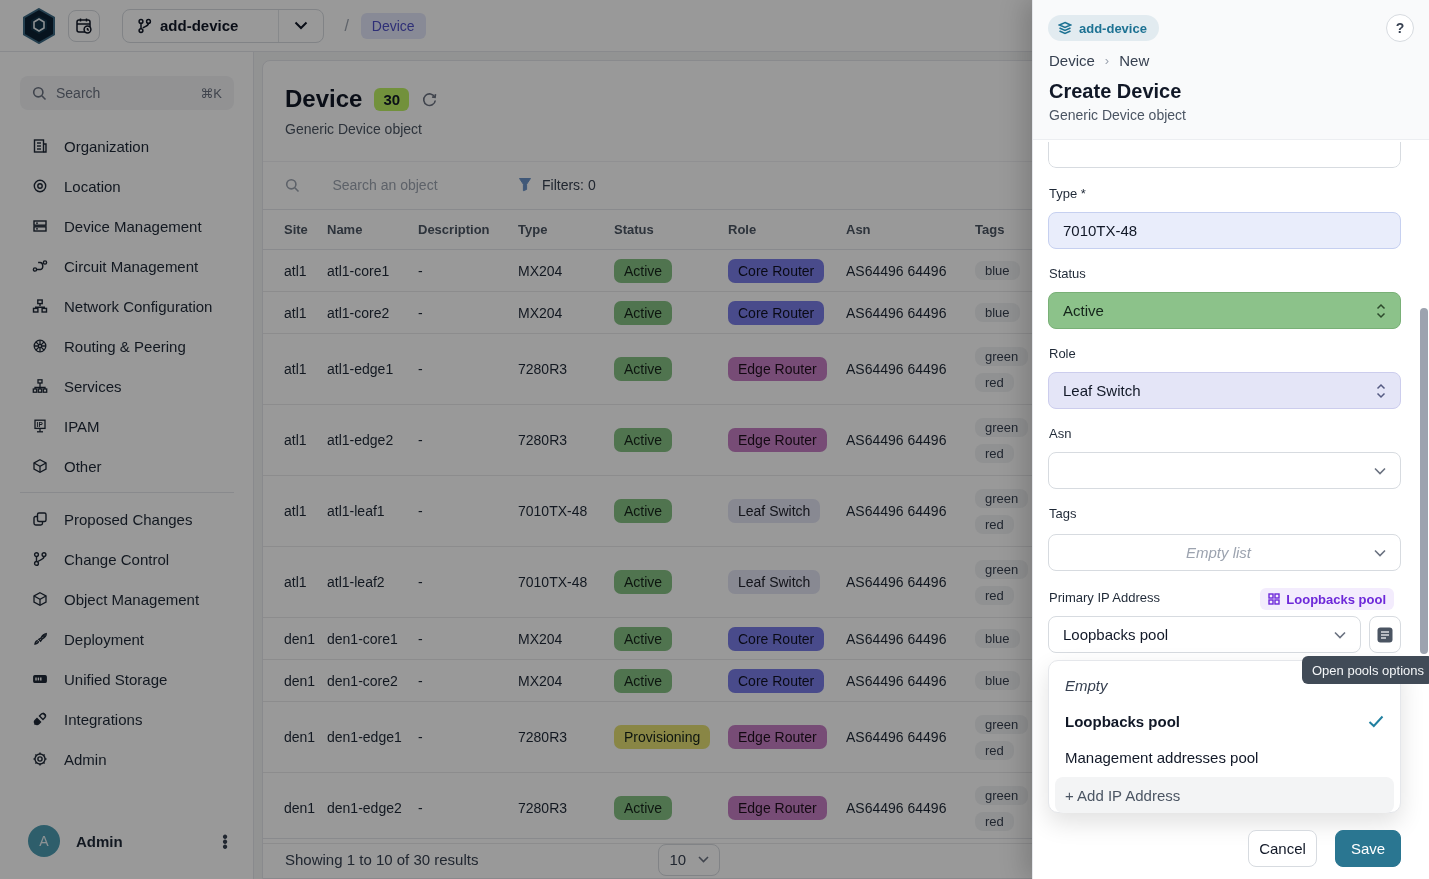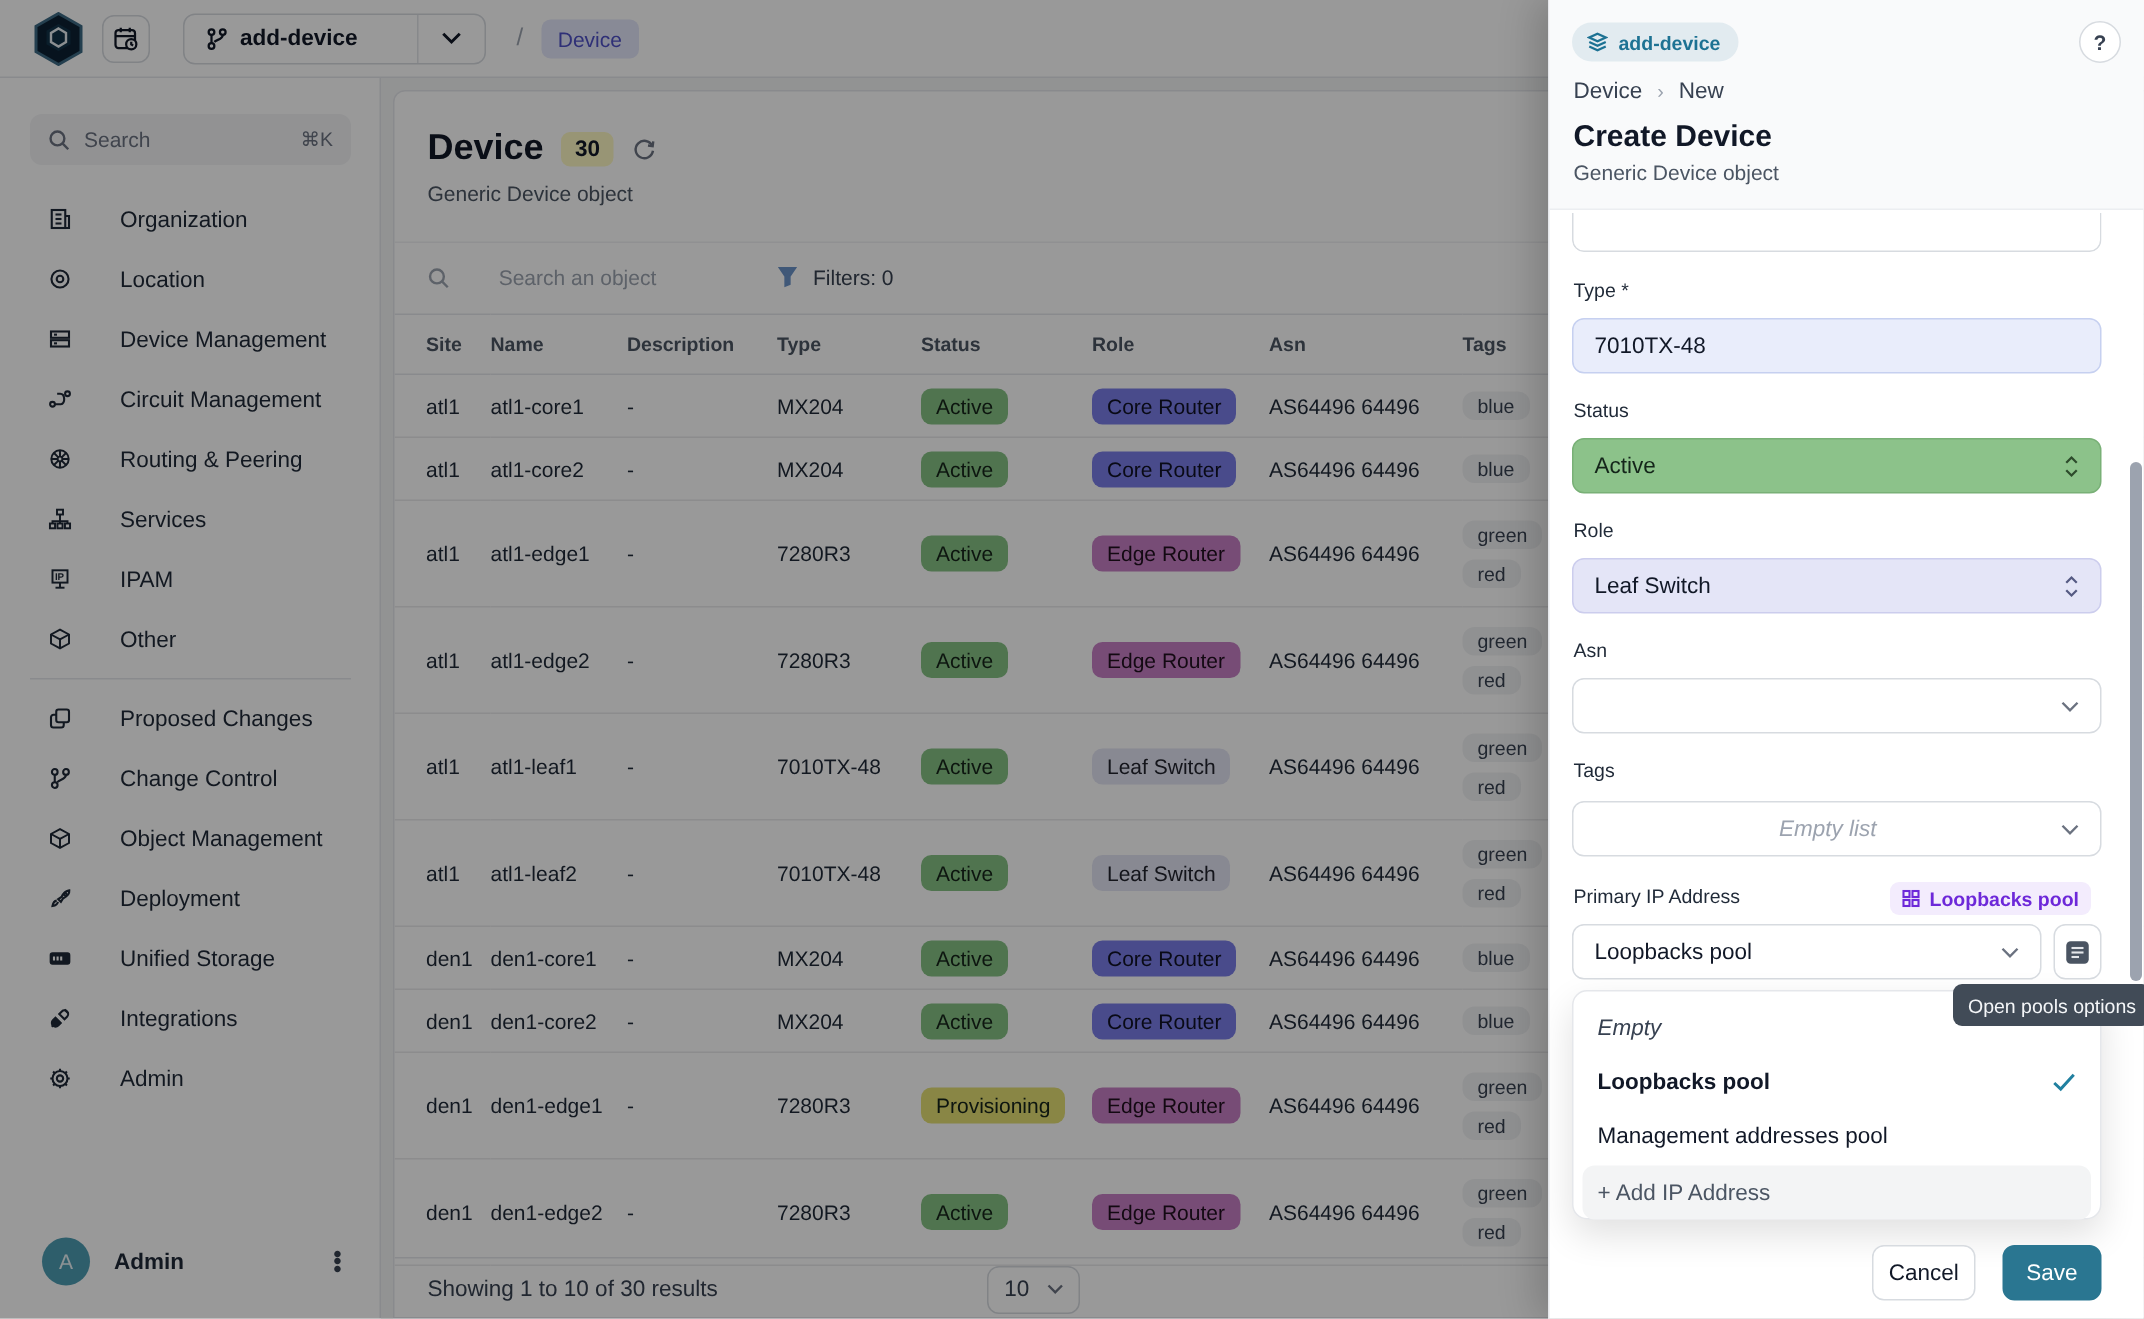--- a/index.html
+++ b/index.html
@@ -23,38 +23,38 @@
     padding:5px 11px; border-radius:6px; }
 
   
   .sidebar { position:absolute; left:0; top:52px; width:254px; height:827px; background:#fff;
     border-right:1px solid #e5e7eb; }
   .search-box { position:absolute; left:20px; top:24px; width:214px; height:34px; background:#f3f4f6;
     border-radius:8px; display:flex; align-items:center; padding:0 12px; gap:9px; color:#6b7280; }
   .search-box .lbl { font-size:14px; flex:1; }
   .search-box .kbd { font-size:13px; color:#6b7280; }
   .nav { position:absolute; left:0; top:74px; width:254px; }
-  .nav-item { height:40px; display:flex; align-items:center; gap:32px; padding-left:32px;
+  .nav-item { height:40px; display:flex; align-items:center; gap:16px; padding-left:32px;
     font-size:15px; color:#1f2937; cursor:pointer; }
   .nav-item svg { flex:0 0 auto; }
   .nav-div { height:1px; background:#e5e7eb; margin:6px 20px; }
   .user-row { position:absolute; left:0; bottom:14px; width:254px; height:48px;
     display:flex; align-items:center; padding:0 20px 0 28px; }
   .avatar { width:32px; height:32px; border-radius:50%; background:#4e9db3; color:#eaf4f7;
     display:flex; align-items:center; justify-content:center; font-size:14px; }
   .user-name { font-size:15px; font-weight:600; margin-left:16px; flex:1; }
   .kebab { color:#374151; font-size:16px; letter-spacing:0; line-height:5px; text-align:center; width:18px; }
 
   
   .card { position:absolute; left:262px; top:60px; width:1168px; height:819px; background:#fff;
     border:1px solid #e5e7eb; border-radius:8px 0 0 0; overflow:hidden; }
   .card-head { padding:24px 0 0 22px; }
   .title-row { display:flex; align-items:center; gap:12px; }
   .page-title { font-size:24px; font-weight:700; color:#111827; }
-  .count-badge { background:#fef9c3; border-radius:6px; font-size:15px; font-weight:600;
+  .count-badge { background:#bef264; border-radius:6px; font-size:15px; font-weight:600;
     padding:3px 9px; color:#111827; }
   .subtitle { font-size:14px; color:#4b5563; margin-top:8px; }
   .toolbar { position:absolute; left:0; top:100px; width:1168px; height:47px;
     border-top:1px solid #f0f1f3; display:flex; align-items:center; padding-left:22px; }
   .toolbar .ph { font-size:14px; color:#9ca3af; margin-left:10px; width:150px;text-align:center; }
   .filters { display:flex; align-items:flex-start; gap:10px; margin-left:58px; font-size:14px; color:#374151; }
 
   table.grid { position:absolute; left:0; top:148px; width:1168px; border-collapse:collapse; }
   table.grid th { font-size:13px; font-weight:600; color:#4b5563; text-align:left; height:40px;
     border-top:1px solid #e5e7eb; border-bottom:1px solid #e5e7eb; padding:0; }
@@ -210,20 +210,29 @@
     </div>
     <div class="nav-item">
       <svg width="16" height="16" viewBox="0 0 16 16" fill="none" stroke="#1f2937" stroke-width="1.4">
           <circle cx="3" cy="11.5" r="1.6"></circle>
           <circle cx="13" cy="4.5" r="1.6"></circle>
           <path d="M4.6 11.5 h4 c3 0 3 -7 -0.5 -7 h-2"></path>
         </svg>
       <span>Circuit Management</span>
     </div>
     <div class="nav-item">
+      <svg width="16" height="16" viewBox="0 0 16 16" fill="none" stroke="#1f2937" stroke-width="1.4">
+          <rect x="5.8" y="2" width="4.4" height="3.6"></rect>
+          <rect x="1.5" y="10.4" width="4.4" height="3.6"></rect>
+          <rect x="10.1" y="10.4" width="4.4" height="3.6"></rect>
+          <path d="M8 5.6 v2.4 M3.7 10.4 v-1.2 h8.6 v1.2"></path>
+        </svg>
+      <span>Network Configuration</span>
+    </div>
+    <div class="nav-item">
       <svg width="16" height="16" viewBox="0 0 16 16" fill="none" stroke="#1f2937" stroke-width="1.3">
           <circle cx="8" cy="8" r="5.8"></circle>
           <circle cx="8" cy="8" r="1.6"></circle>
           <path d="M8 2.2 L8 6.4 M8 9.6 L8 13.8 M2.2 8 L6.4 8 M9.6 8 L13.8 8 M4 4 L6.9 6.9 M9.1 9.1 L12 12 M12 4 L9.1 6.9 M6.9 9.1 L4 12"></path>
         </svg>
       <span>Routing &amp; Peering</span>
     </div>
     <div class="nav-item">
       <svg width="16" height="16" viewBox="0 0 16 16" fill="none" stroke="#1f2937" stroke-width="1.3">
           <rect x="6" y="1.8" width="4" height="3.2"></rect>

